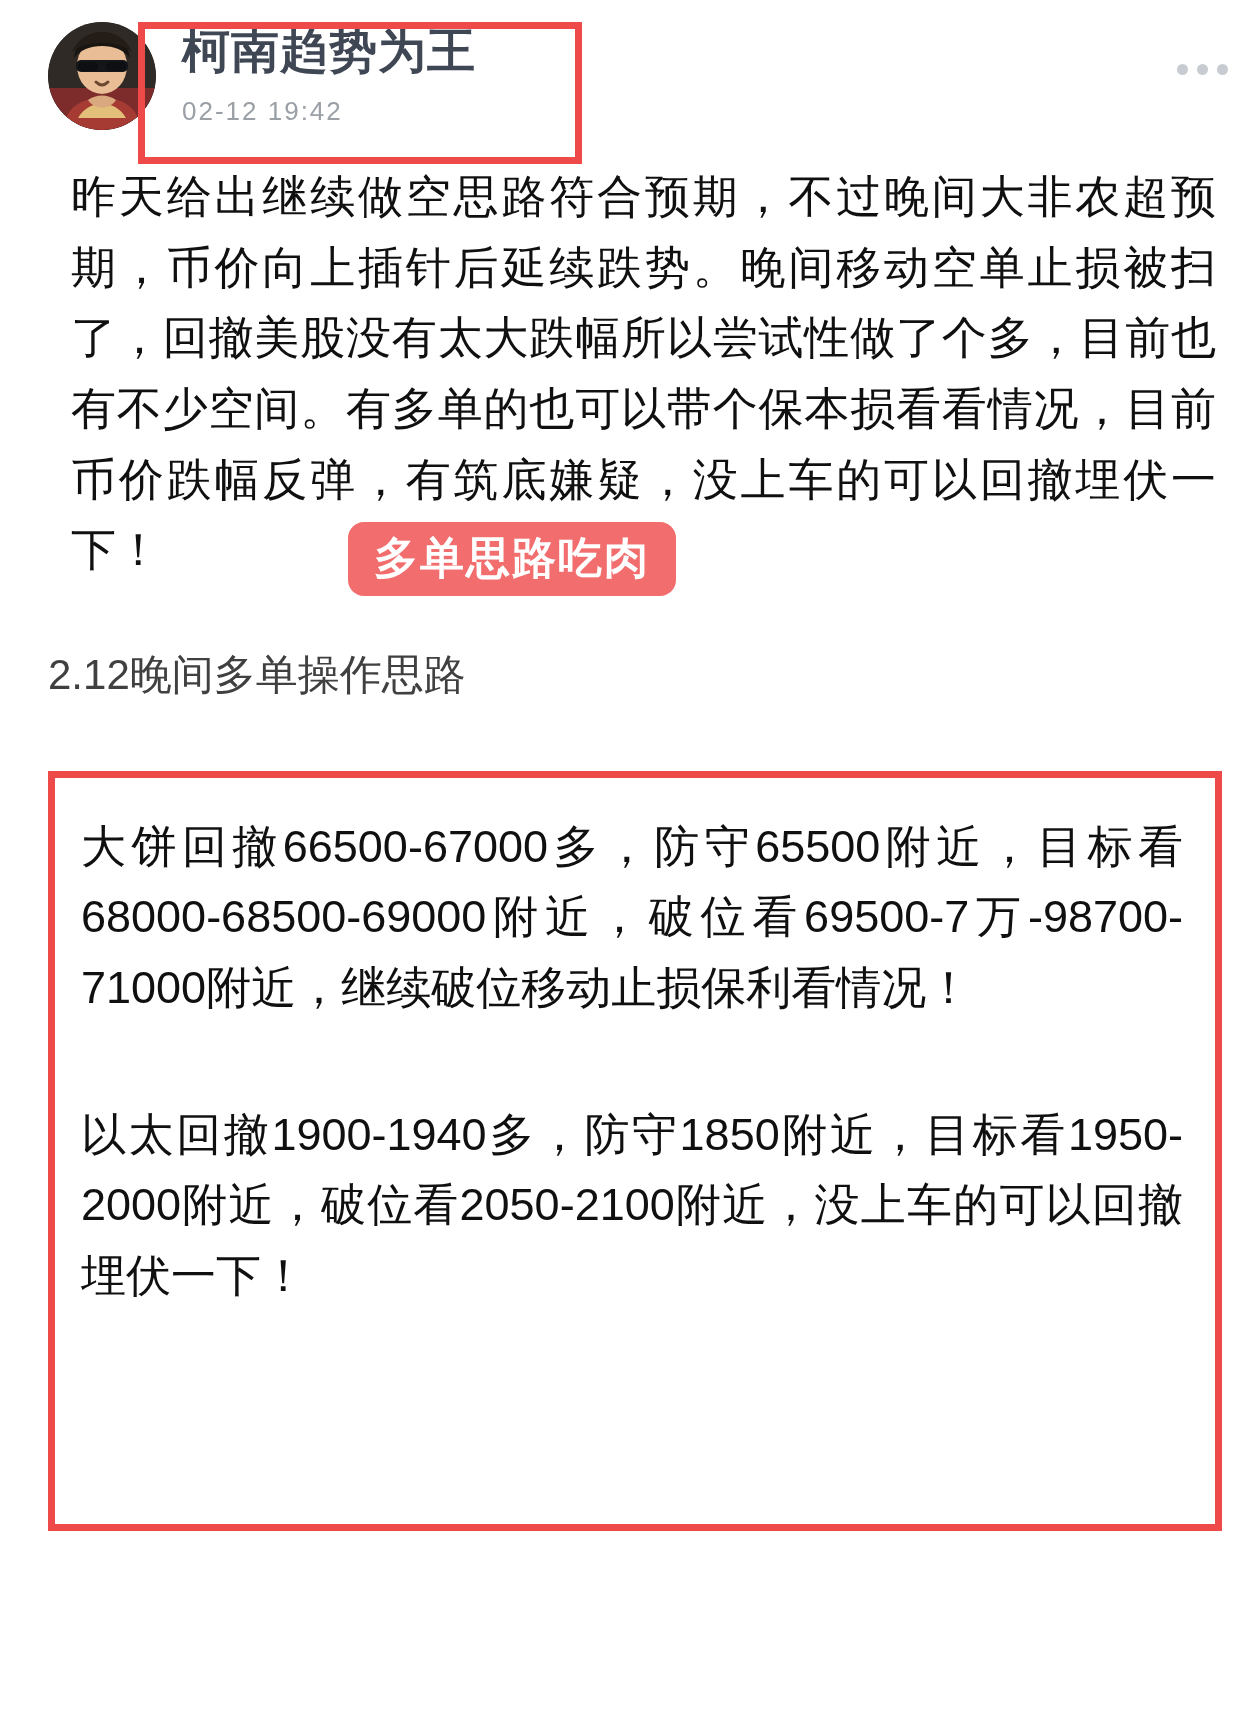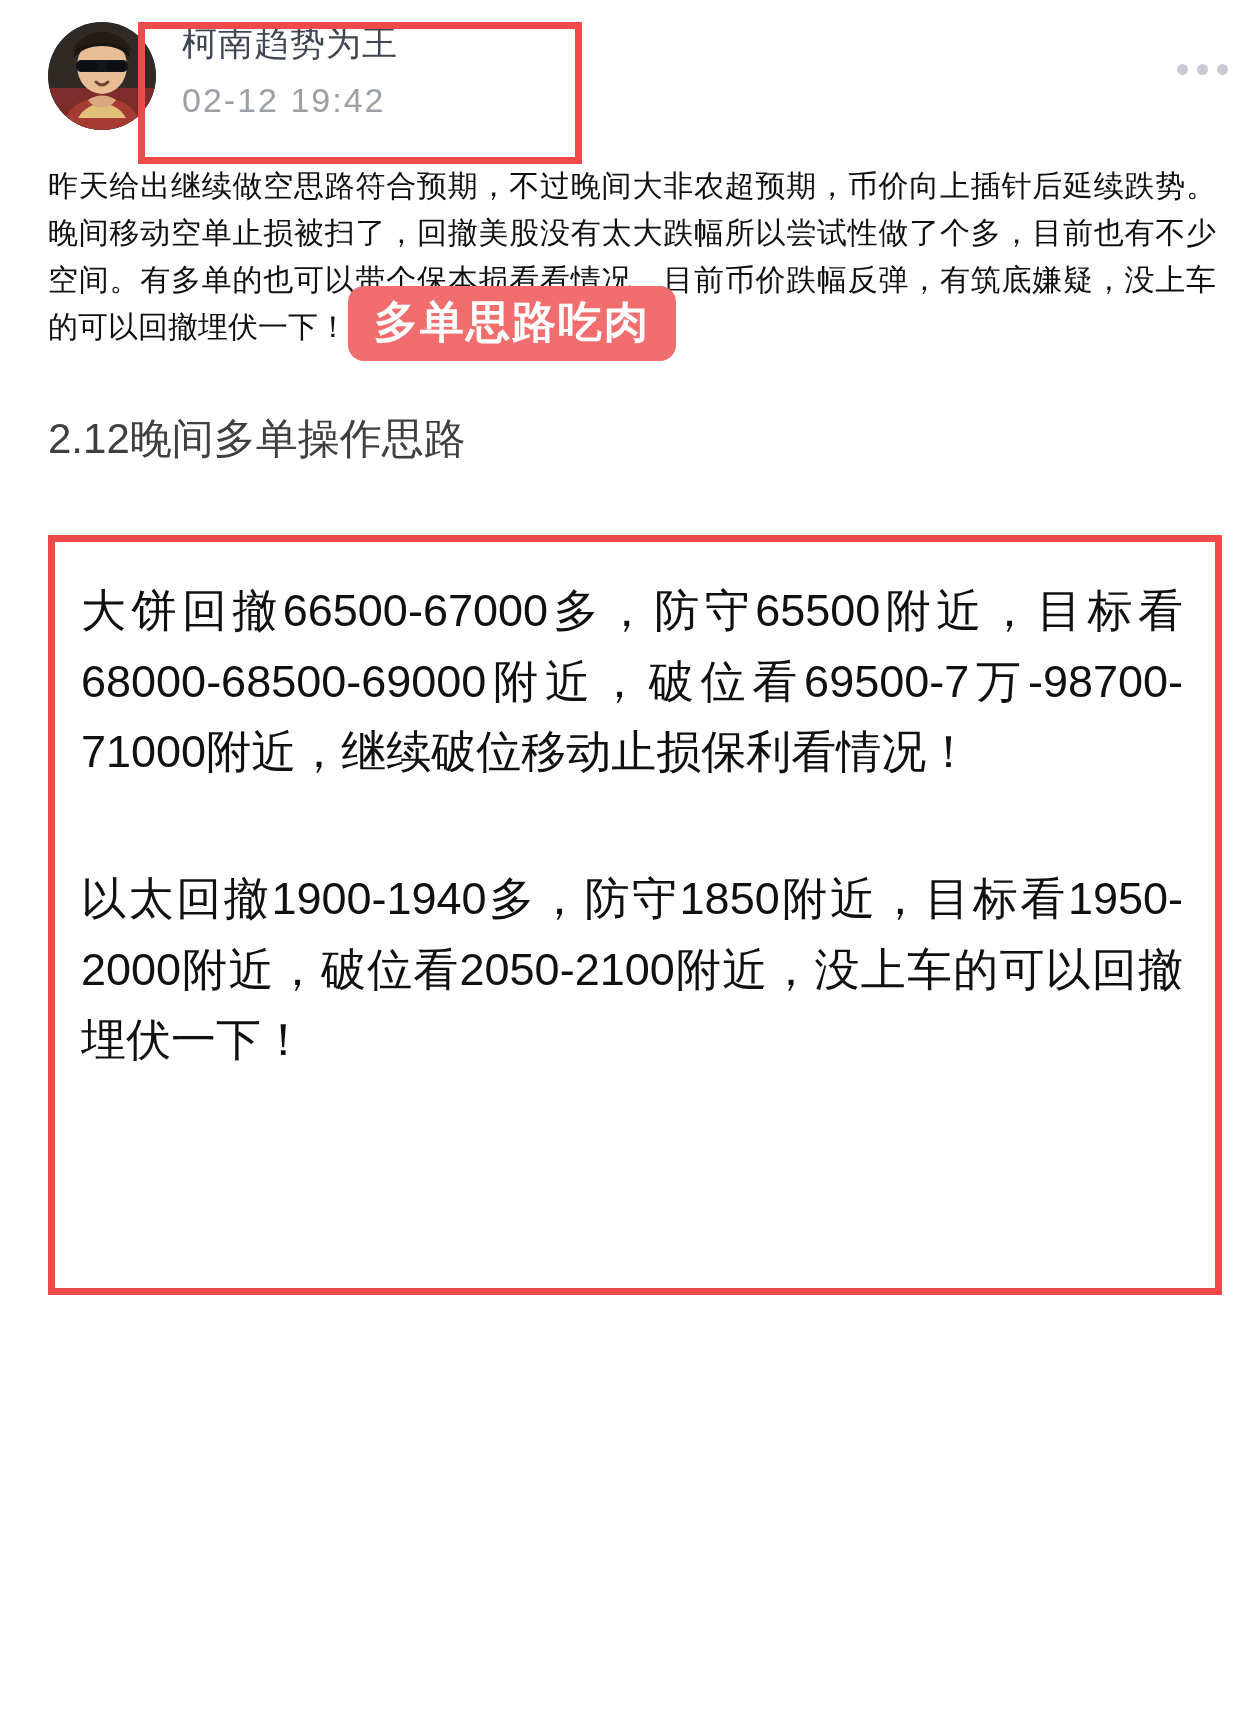--- a/index.html
+++ b/index.html
@@ -45,30 +45,30 @@
     margin-top: 4px;
   }
   .avatar svg { display: block; width: 108px; height: 108px; }
 
   .author-block {
     margin-left: 26px;
     padding-top: 4px;
     min-width: 0;
   }
   .author-name {
-    font-size: 35px;
-    font-weight: normal;
+    font-size: 48px;
+    font-weight: bold;
     color: #3f4654;
     letter-spacing: 1px;
     line-height: 1.2;
     white-space: nowrap;
   }
   .post-time {
     margin-top: 16px;
-    font-size: 34px;
+    font-size: 26px;
     color: #9aa0a6;
     letter-spacing: 2px;
     line-height: 1.2;
     white-space: nowrap;
   }
 
   .more-btn {
     margin-left: auto;
     margin-top: 40px;
     display: flex;
@@ -92,22 +92,22 @@
     top: 22px;
     width: 444px;
     height: 142px;
     border: 7px solid #ef4a4a;
     box-sizing: border-box;
     pointer-events: none;
   }
 
   
   .body-text {
-    padding: 12px 44px 0 48px;
-    font-size: 30px;
+    padding: 12px 44px 0 71px;
+    font-size: 45px;
     line-height: 1.57;
     color: #101010;
     letter-spacing: 0px;
     text-align: justify;
   }
 
   .tag-row {
     padding: 0 48px;
     margin-top: -64px;
     margin-left: 300px;

